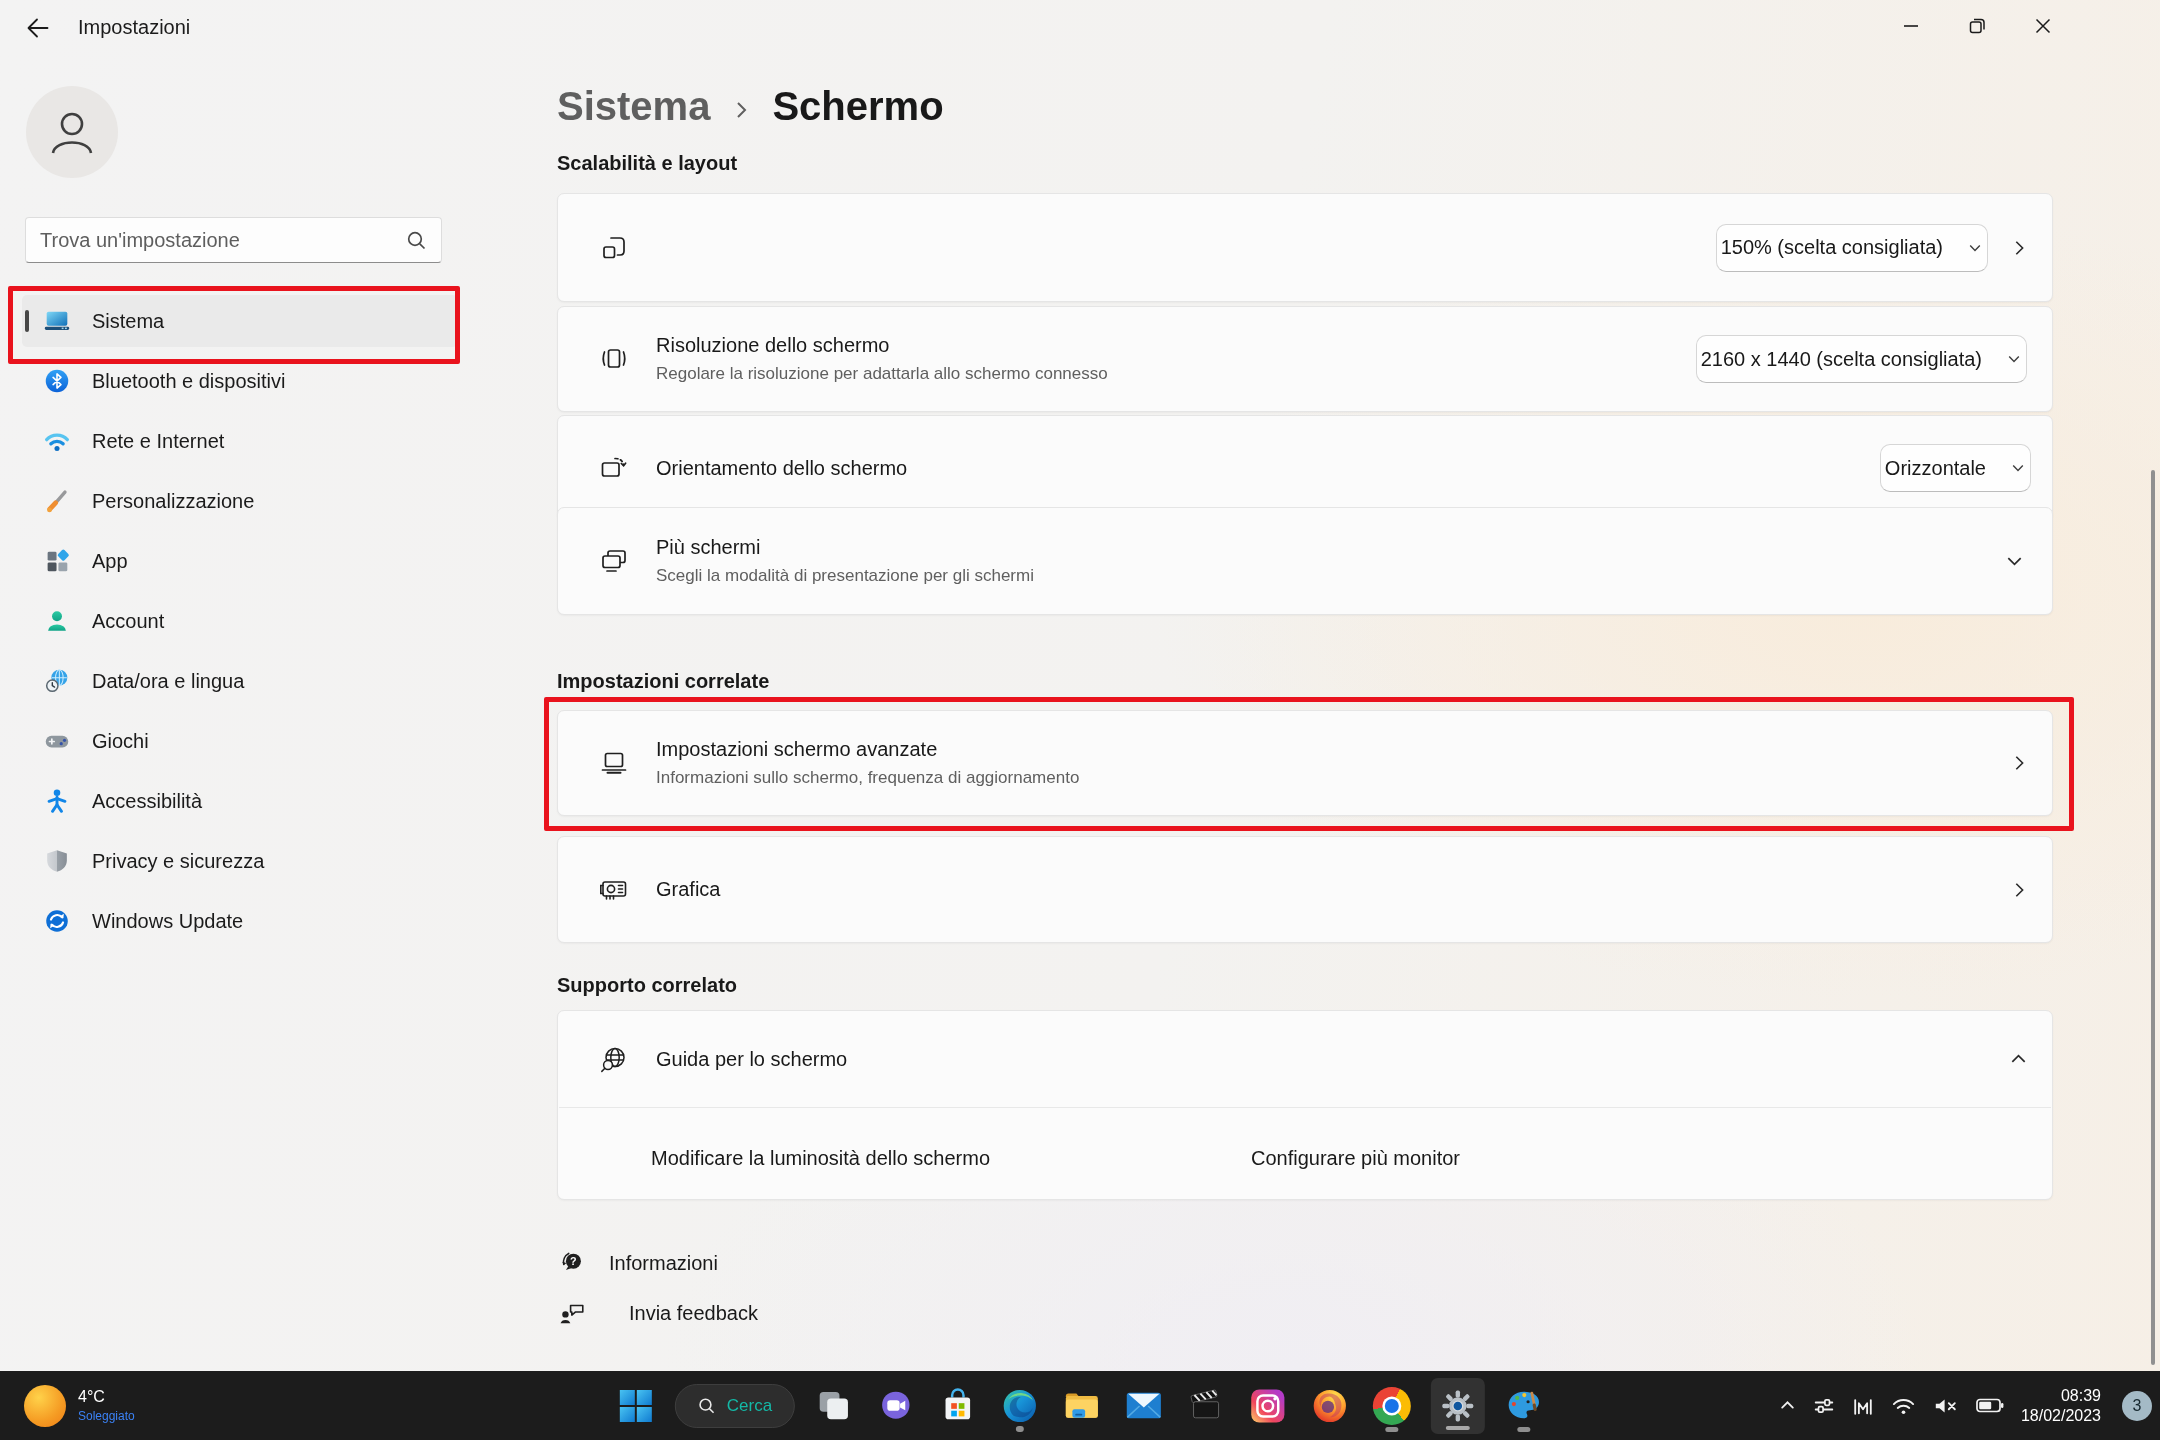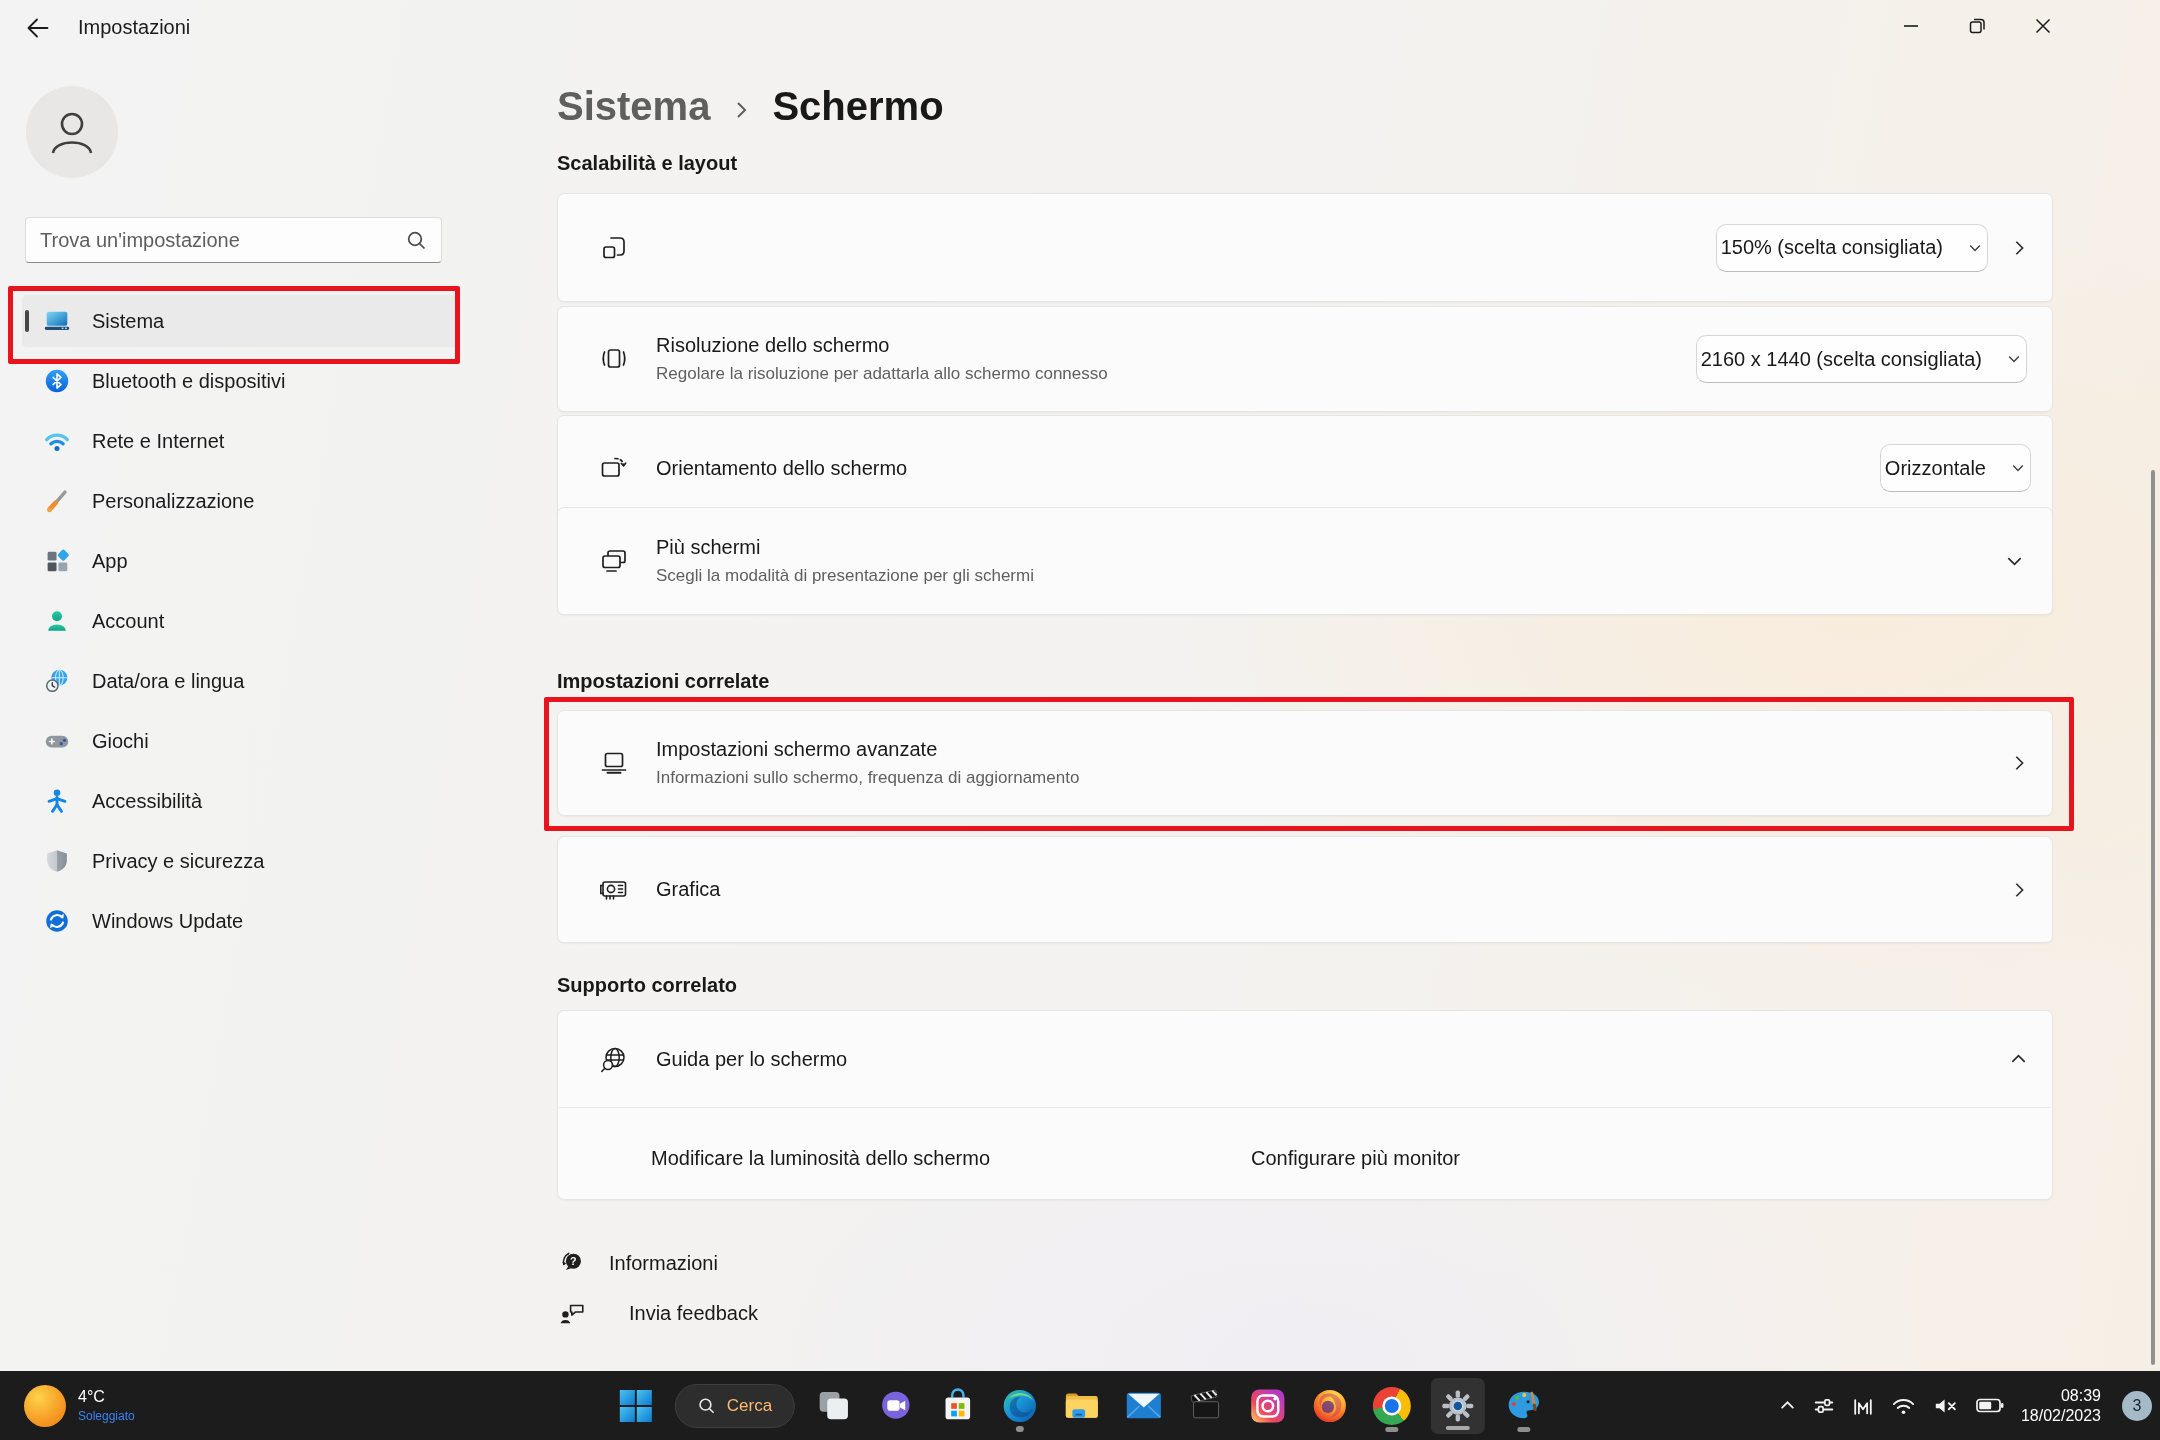--- a/index.html
+++ b/index.html
@@ -72,21 +72,21 @@
   .wcond { font-size:12px; color:#3b82f6; margin-top:3px; }
 
   .tb-center { position:absolute; left:50%; top:0; height:69px; transform:translateX(-50%); display:flex; align-items:center; gap:16px; }
   .tb-btn { position:relative; width:46px; height:56px; display:flex; align-items:center; justify-content:center; cursor:pointer; border-radius:7px; }
   .tb-btn.active { background:#323232; width:54px; height:56px; }
   .tb-btn.active .active-bar { position:absolute; bottom:4px; left:50%; transform:translateX(-50%); width:24px; height:4px; border-radius:2px; background:#a9a9a9; }
   .run-dot { position:absolute; bottom:2px; left:50%; transform:translateX(-50%); background:#8f8f8f; }
   .dot-sm { width:8px; height:6px; border-radius:3px; }
   .dot-pill { width:13px; height:5px; border-radius:2.5px; }
   .search-pill { height:44px; border-radius:22px; background:#2d2d2d; border:1px solid #3e3e3e; display:flex; align-items:center; gap:11px; padding:0 22px; cursor:pointer; }
-  .search-pill span { font-size:17px; color:#fdba74; }
+  .search-pill span { font-size:17px; color:#14b8a6; }
 
   .tb-chrome { width:38px; height:38px; border-radius:50%; background:conic-gradient(from 140deg, #34a853 0deg 120deg, #ea4335 120deg 245deg, #fbbc05 245deg 360deg); position:relative; }
   .tb-chrome i { position:absolute; left:50%; top:50%; transform:translate(-50%,-50%); border-radius:50%; }
   .tb-chrome .w { width:19px; height:19px; background:#ffffff; }
   .tb-chrome .b { width:14px; height:14px; background:#1a73e8; }
 
   .tray { position:absolute; right:8px; top:0; height:69px; display:flex; align-items:center; gap:17px; }
   .tray-ico { display:flex; align-items:center; justify-content:center; cursor:pointer; }
   .clock { text-align:right; color:#ffffff; font-size:16px; line-height:20px; cursor:pointer; }
   .badge { width:30px; height:30px; border-radius:50%; background:#a4bac6; color:#15272e; font-size:16px; display:flex; align-items:center; justify-content:center; margin-left:4px; cursor:pointer; }

